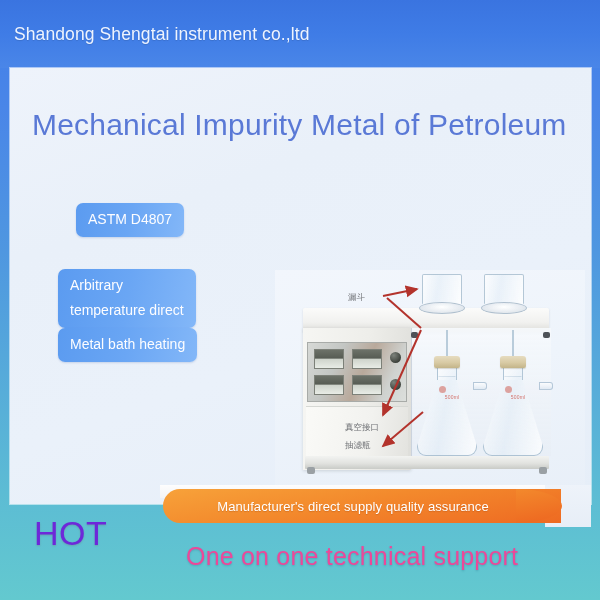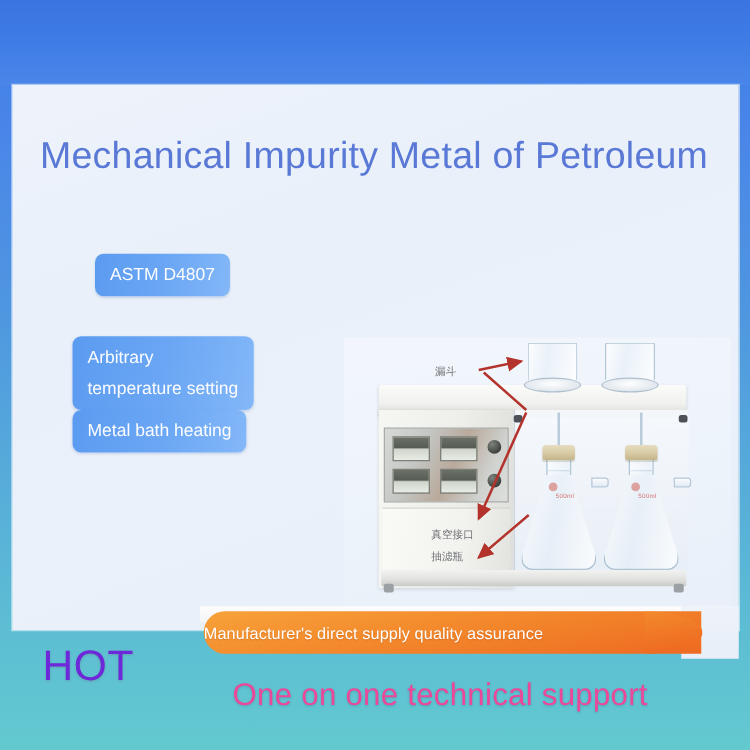--- a/index.html
+++ b/index.html
@@ -184,21 +184,21 @@
   .ribbon-wrap { position:absolute; left:0; top:485px; width:600px; height:42px; }
   .ribbon-hi {
     position:absolute; left:160px; top:0; width:420px; height:13px;
     background:linear-gradient(180deg,#fdfdfd,#f3f4f6);
     border-radius:0 0 0 0;
   }
   .ribbon {
     position:absolute; left:163px; top:4px; width:398px; height:34px;
     background:linear-gradient(170deg,#f7a23a 0%,#f3892c 45%,#ee6a22 100%);
     border-radius:26px 0 0 26px;
-    display:flex; align-items:center; 
+    display:flex; align-items:center; justify-content:center;
   }
   .ribbon::after{
     content:""; position:absolute; right:-1px; top:0; width:46px; height:34px;
     background:linear-gradient(170deg,#f3892c,#ed6520);
     border-radius:0 0 0 0;
     clip-path:ellipse(46px 17px at 0% 50%);
   }
   .ribbon-text {
     position:relative; z-index:2; color:#fff; font-size:13px; letter-spacing:.1px;
     text-shadow:0 1px 1px rgba(140,60,10,.3); margin-right:18px;
@@ -217,31 +217,32 @@
   .support {
     position:absolute; left:186px; top:542px;
     color:#ec4899; font-size:25px; letter-spacing:.2px;
     text-shadow:0 1px 2px rgba(20,70,100,.22);
   }
 </style>
 </head>
 <body>
 
 <div class="header">
+  <div class="company">Shandong Shengtai instrument co.,ltd</div>
 </div>
 
 <div class="panel">
 
   <div class="title">Mechanical Impurity Metal of Petroleum</div>
 
   <div class="badges">
     <div class="badge b1">ASTM D4807</div>
     <div class="badge b2">
       <span>Arbitrary</span><br>
-      <span>temperature setting</span>
+      <span>temperature direct</span>
     </div>
     <div class="badge b3">Metal bath heating</div>
   </div>
 
   <div class="photo">
 
     <div class="top-plate"></div>
 
     <div class="cabinet">
       <div class="cab-panel">

